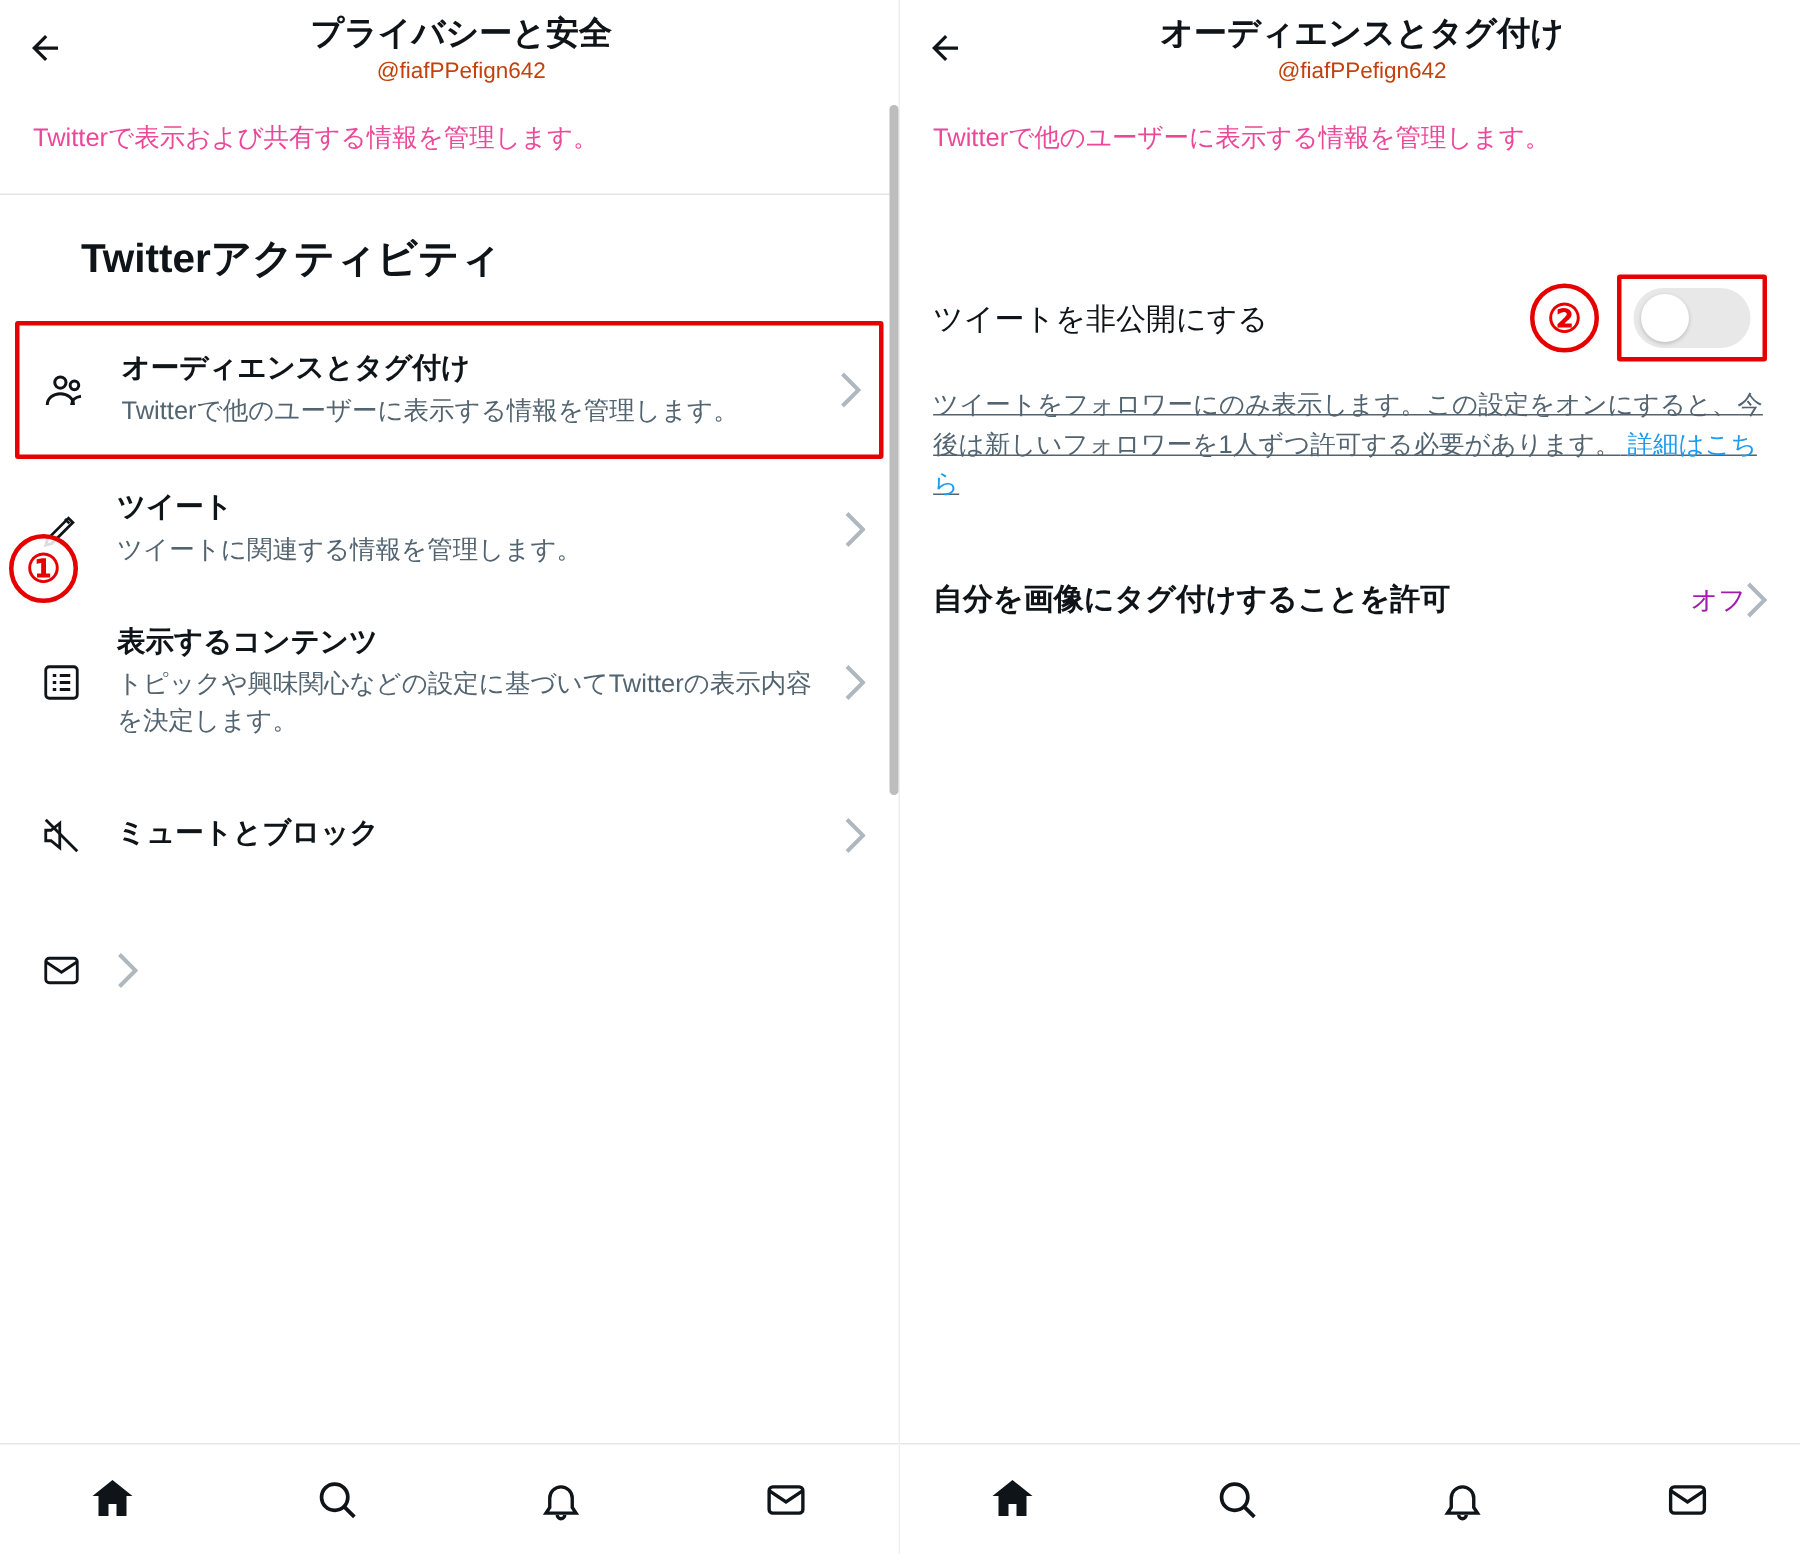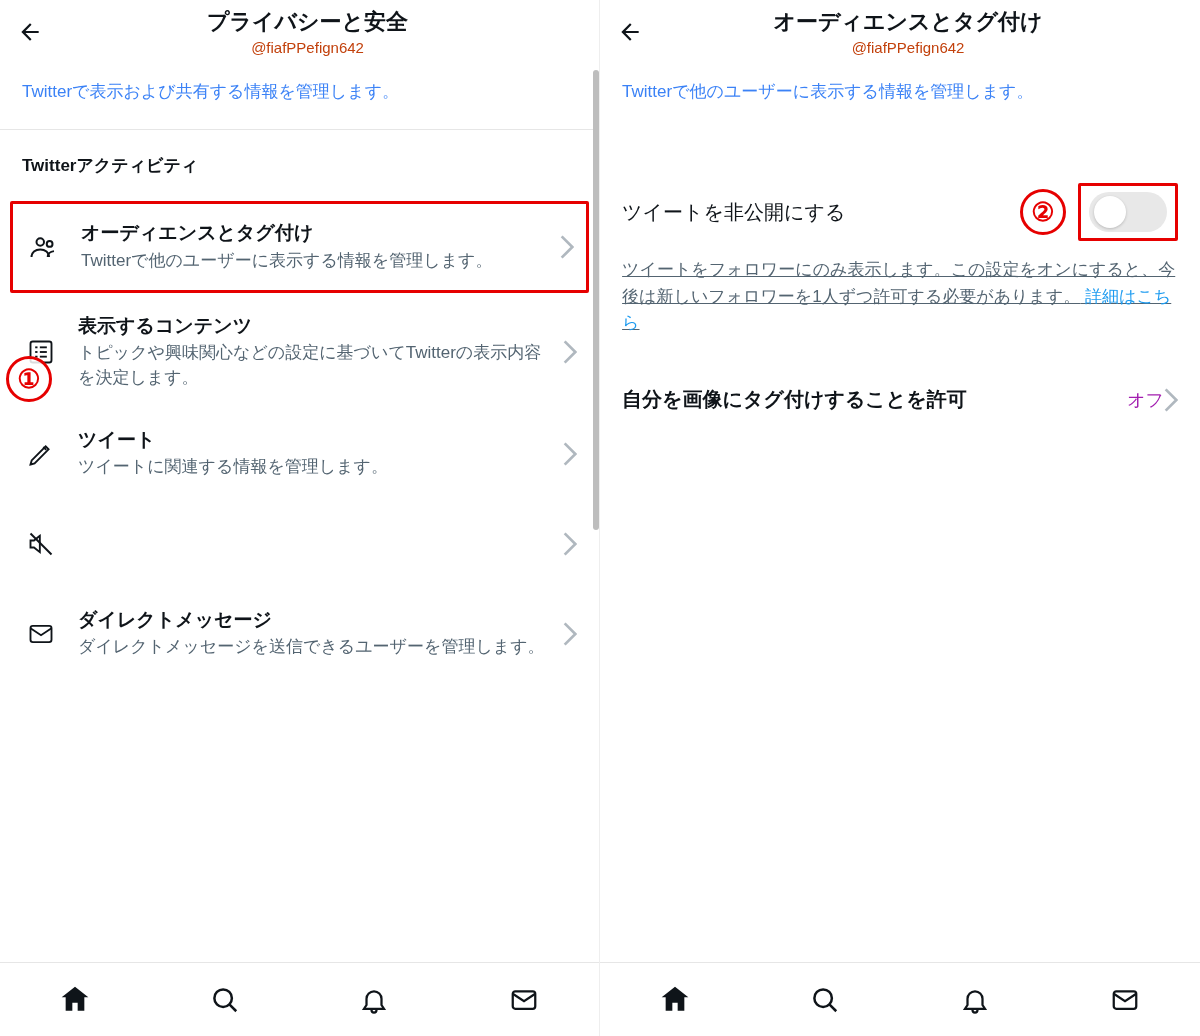--- a/index.html
+++ b/index.html
@@ -46,32 +46,33 @@
       line-height: 1.3;
     }
     .header-sub {
       font-size: 15px;
       color: #c2410c;
       margin-top: 2px;
     }
     .desc {
       padding: 18px 22px 26px 22px;
       font-size: 17px;
-      color: #3b82f6;
+      color: #ec4899;
       line-height: 1.4;
     }
     .divider {
       height: 1px;
       background: #e6e6e6;
       margin: 0 0 0 0;
     }
     .section-title {
-      font-size: 17px;
+      font-size: 27px;
       font-weight: 800;
       padding: 24px 22px 22px 22px;
+      margin-left: 32px;
     }
     .scroll-indicator {
       position: absolute;
       right: 0;
       top: 70px;
       width: 6px;
       height: 460px;
       background: #bdbdbd;
       border-radius: 3px;
     }
@@ -238,20 +239,36 @@
       <div class="item-body">
         <div class="item-title">オーディエンスとタグ付け</div>
         <div class="item-sub">Twitterで他のユーザーに表示する情報を管理します。</div>
       </div>
       <svg class="chevron" width="14" height="24" viewBox="0 0 10 18">
           <path fill="none" stroke="#b0b8bf" stroke-width="2" d="M1 1l8 8-8 8"></path>
         </svg>
     </div>
 
     <div class="annot" style="left:6px; top:356px;">①</div>
+
+    <div class="list-item">
+      <div class="item-icon">
+        <svg width="28" height="28" viewBox="0 0 24 24" fill="none" stroke="#0f1419" stroke-width="1.6">
+            <path d="M3 21l3.5-1 12-12-2.5-2.5-12 12L3 21z"></path>
+            <path d="M14 6l2.5 2.5"></path>
+          </svg>
+      </div>
+      <div class="item-body">
+        <div class="item-title">ツイート</div>
+        <div class="item-sub">ツイートに関連する情報を管理します。</div>
+      </div>
+      <svg class="chevron" width="14" height="24" viewBox="0 0 10 18">
+          <path fill="none" stroke="#b0b8bf" stroke-width="2" d="M1 1l8 8-8 8"></path>
+        </svg>
+    </div>
 
     <div class="list-item">
       <div class="item-icon">
         <svg width="28" height="28" viewBox="0 0 24 24" fill="none" stroke="#0f1419" stroke-width="1.6">
             <rect x="3" y="3" width="18" height="18" rx="2"></rect>
             <line x1="7" y1="8" x2="9" y2="8"></line>
             <line x1="11" y1="8" x2="17" y2="8"></line>
             <line x1="7" y1="12" x2="9" y2="12"></line>
             <line x1="11" y1="12" x2="17" y2="12"></line>
             <line x1="7" y1="16" x2="9" y2="16"></line>
@@ -263,57 +280,38 @@
         <div class="item-sub">トピックや興味関心などの設定に基づいてTwitterの表示内容を決定します。</div>
       </div>
       <svg class="chevron" width="14" height="24" viewBox="0 0 10 18">
           <path fill="none" stroke="#b0b8bf" stroke-width="2" d="M1 1l8 8-8 8"></path>
         </svg>
     </div>
 
     <div class="list-item">
       <div class="item-icon">
         <svg width="28" height="28" viewBox="0 0 24 24" fill="none" stroke="#0f1419" stroke-width="1.6">
-            <path d="M3 21l3.5-1 12-12-2.5-2.5-12 12L3 21z"></path>
-            <path d="M14 6l2.5 2.5"></path>
-          </svg>
-      </div>
-      <div class="item-body">
-        <div class="item-title">ツイート</div>
-        <div class="item-sub">ツイートに関連する情報を管理します。</div>
-      </div>
-      <svg class="chevron" width="14" height="24" viewBox="0 0 10 18">
-          <path fill="none" stroke="#b0b8bf" stroke-width="2" d="M1 1l8 8-8 8"></path>
-        </svg>
-    </div>
-
-    <div class="list-item">
-      <div class="item-icon">
-        <svg width="28" height="28" viewBox="0 0 24 24" fill="none" stroke="#0f1419" stroke-width="1.6">
             <path d="M11 5 6 9H3v6h3l5 4V5z"></path>
             <line x1="3" y1="3" x2="21" y2="21"></line>
           </svg>
       </div>
       <div class="item-body">
+        <div class="item-title">ミュートとブロック</div>
       </div>
       <svg class="chevron" width="14" height="24" viewBox="0 0 10 18">
           <path fill="none" stroke="#b0b8bf" stroke-width="2" d="M1 1l8 8-8 8"></path>
         </svg>
     </div>
 
     <div class="list-item">
       <div class="item-icon">
         <svg width="28" height="28" viewBox="0 0 24 24" fill="none" stroke="#0f1419" stroke-width="1.6">
             <rect x="3" y="5" width="18" height="14" rx="2"></rect>
             <path d="M3 7l9 6 9-6"></path>
           </svg>
-      </div>
-      <div class="item-body">
-        <div class="item-title">ダイレクトメッセージ</div>
-        <div class="item-sub">ダイレクトメッセージを送信できるユーザーを管理します。</div>
       </div>
       <svg class="chevron" width="14" height="24" viewBox="0 0 10 18">
           <path fill="none" stroke="#b0b8bf" stroke-width="2" d="M1 1l8 8-8 8"></path>
         </svg>
     </div>
   </div>
 
   <div class="tabbar">
     <div class="tab-btn">
       <svg width="32" height="32" viewBox="0 0 24 24">

